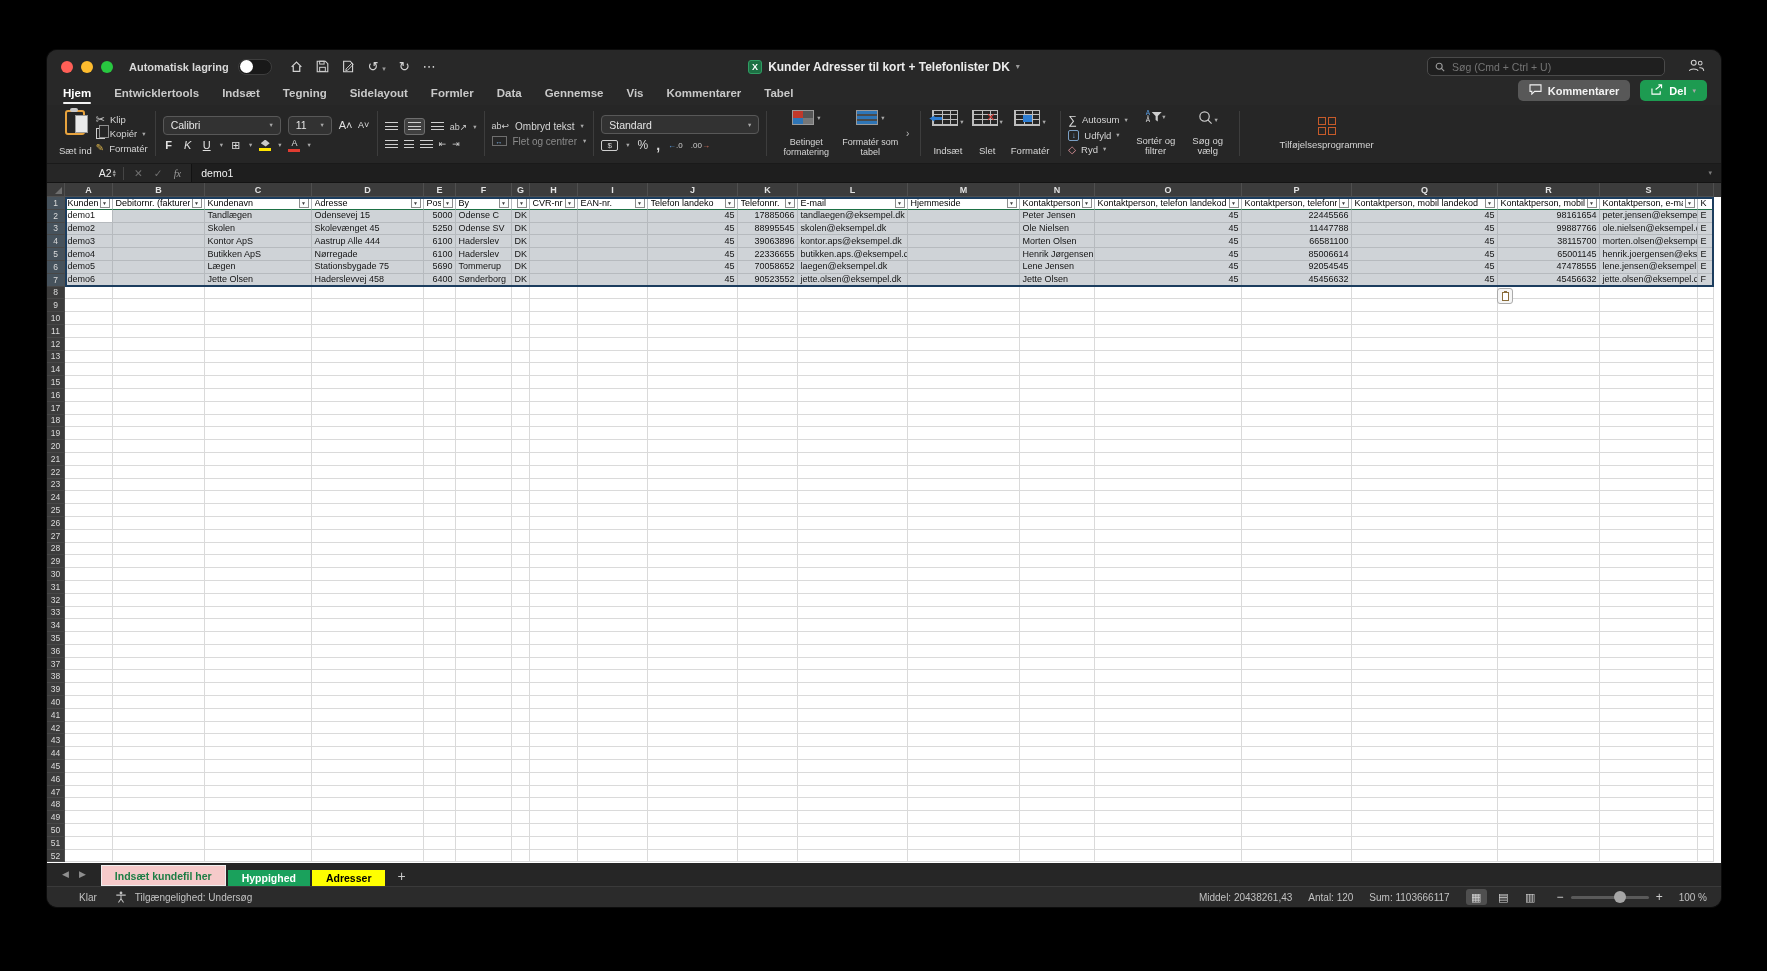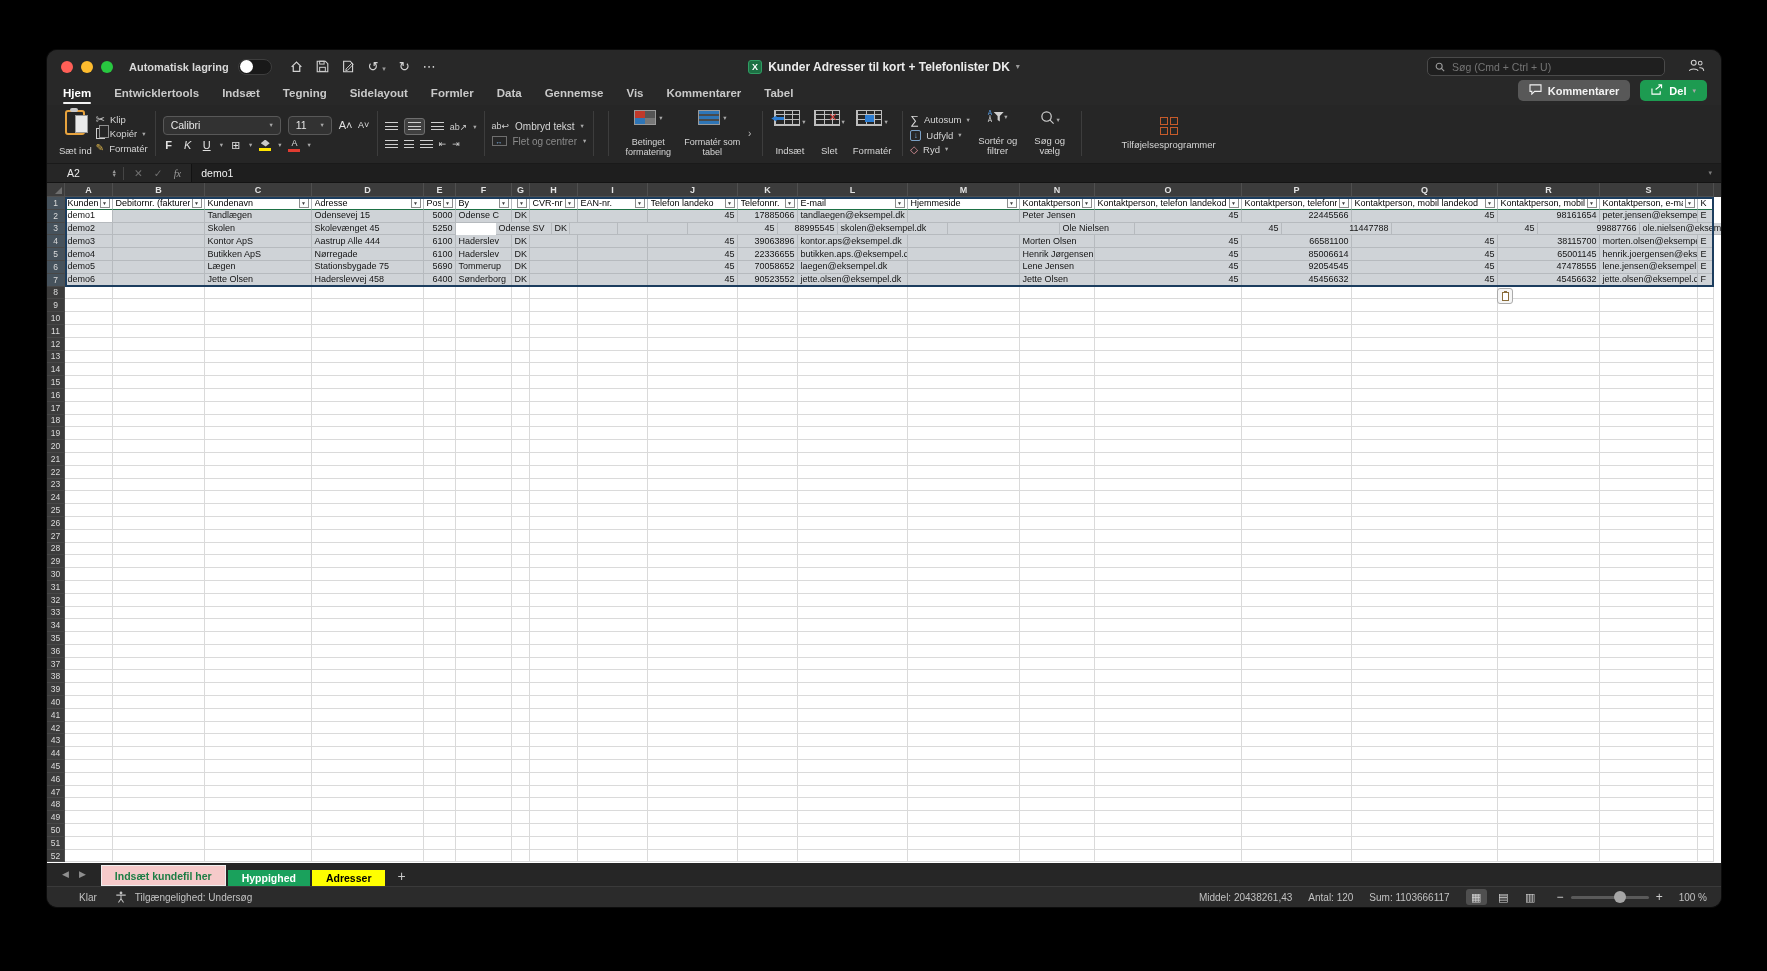--- a/index.html
+++ b/index.html
@@ -100,21 +100,21 @@
   .ryd{color:#e598a0;font-size:10px;}
   .sortico{display:flex;align-items:center;}
   .azcol{display:flex;flex-direction:column;line-height:1;}
   .azcol span{font-size:6.5px;}
   .funnel{width:11px;height:10px;background:#cfcfcf;clip-path:polygon(0 0,100% 0,60% 45%,60% 100%,40% 85%,40% 45%);margin-left:1px;}
   .adico{display:grid;grid-template-columns:8px 8px;grid-template-rows:8px 8px;gap:2px;}
   .adico span{border:1.6px solid #c75b2a;display:block;}
 
   
   .formulabar{height:19px;background:#262626;display:flex;align-items:center;border-bottom:1px solid #141414;}
-  .namebox{width:76px;height:100%;display:flex;align-items:center;justify-content:space-between;padding:0 6px 0 20px;font-size:10.5px;color:#ececec;}
+  .namebox{width:76px;height:100%;display:flex;align-items:center;justify-content:flex-end;padding:0 6px 0 20px;font-size:10.5px;color:#ececec;}
   .spin{display:flex;flex-direction:column;line-height:4.5px;color:#9a9a9a;font-size:5.5px;}
   .fbdiv{width:1px;height:13px;background:#454545;}
   .fbbtns{display:flex;align-items:center;gap:11px;padding:0 10px;color:#6f6f6f;font-size:10.5px;}
   .fx{font-style:italic;font-family:"Liberation Serif","DejaVu Serif",serif;color:#9a9a9a;}
   .fvalue{flex:1;height:100%;background:#1e1e1e;display:flex;align-items:center;padding:0 9px;font-size:10.5px;color:#f2f2f2;border-left:1px solid #121212;}
   .fvchev{margin-left:auto;color:#7d7d7d;font-size:7px;}
 
   
   .gridwrap{position:relative;height:680px;background:#fff;overflow:hidden;}
   .colstrip{display:flex;height:14px;background:#3c3c3c;}
@@ -324,20 +324,34 @@
         <span class="lbl" style="font-size:10px;">Ombryd tekst</span>
           <span class="chev">▾</span>
       </div>
       <div class="alnrow">
         <span class="mergeico">↔</span>
         <span class="lbl dim" style="font-size:10px;">Flet og centrer</span>
           <span class="chev dim">▾</span>
       </div>
     </div>
     <div class="rdiv"></div>
+    <div class="alncol">
+      <div class="sel" style="width:158px;">
+          <span>Standard</span>
+          <span class="chev">▾</span>
+        </div>
+      <div class="numicons">
+        <span class="curico">$</span>
+          <span class="chev">▾</span>
+        <span class="pct">%</span>
+        <span class="comma">,</span>
+        <span class="dec"><span class="bl">←</span>.0</span>
+        <span class="dec">.00<span class="rd">→</span></span>
+      </div>
+    </div>
     <div class="rdiv"></div>
     <div class="cfbtn">
       <span style="display:flex;align-items:center;gap:3px;">
           <span class="cfico">
             <span style="background:#c0392b;"></span>
             <span style="background:#555;"></span>
             <span style="background:#2e75b6;"></span>
             <span style="background:#777;"></span>
           </span>
           <span class="chev">▾</span>
@@ -581,21 +595,21 @@
           <div class="cell selc" style="width: 98px;">peter.jensen@eksempel.dk</div>
           <div class="cell selc" style="width: 16px;">E</div>
         </div>
         <div class="grow">
           <div class="gut selg">3</div>
           <div class="cell selc" style="width: 48px;">demo2</div>
           <div class="cell selc" style="width: 92px;"></div>
           <div class="cell selc" style="width: 107px;">Skolen</div>
           <div class="cell selc" style="width: 112px;">Skolevænget 45</div>
           <div class="cell num selc" style="width: 32px;">5250</div>
-          <div class="cell selc" style="width: 56px; margin-left: 40px;">Odense SV</div>
+          <div class="cell selc" style="width: 56px;">Odense SV</div>
           <div class="cell selc" style="width: 18px;">DK</div>
           <div class="cell selc" style="width: 48px;"></div>
           <div class="cell selc" style="width: 70px;"></div>
           <div class="cell num selc" style="width: 90px;">45</div>
           <div class="cell num selc" style="width: 60px;">88995545</div>
           <div class="cell selc" style="width: 110px;">skolen@eksempel.dk</div>
           <div class="cell selc" style="width: 112px;"></div>
           <div class="cell selc" style="width: 75px;">Ole Nielsen</div>
           <div class="cell num selc" style="width: 147px;">45</div>
           <div class="cell num selc" style="width: 110px;">11447788</div>

